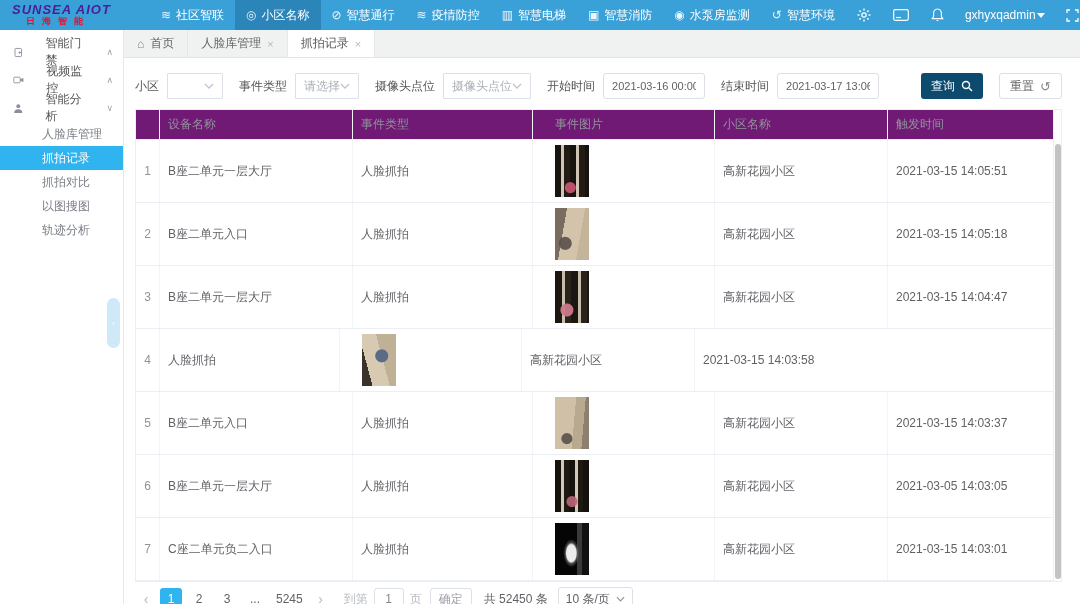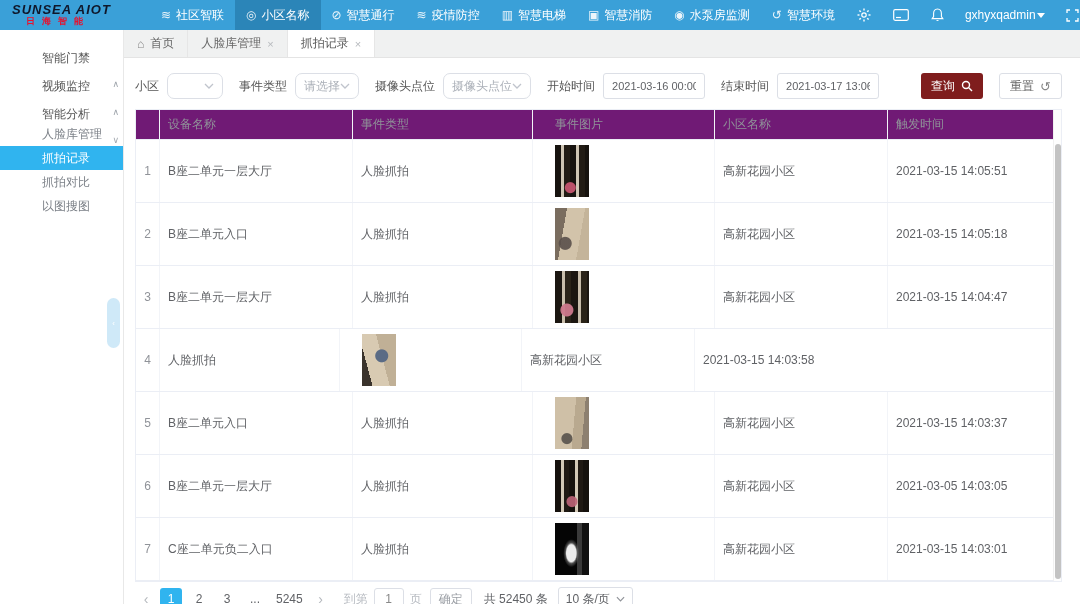--- a/index.html
+++ b/index.html
@@ -2,35 +2,35 @@
 <html><head>
 <meta charset="utf-8">
 <style>
   * { box-sizing: border-box; margin: 0; padding: 0; }
   html,body { width:1080px; height:604px; overflow:hidden; }
   body { font-family:"Liberation Sans", sans-serif; background:#fff; font-size:12px; color:#606266; }
 
   
   .topbar { height:30px; background:#3aa0d8; display:flex; align-items:center; color:#fff; position:relative; overflow:hidden; }
   .logo { width:150px; padding-left:12px; line-height:1.1; flex:none; }
-  .logo-l1 { color:#0f172a; font-weight:bold; font-style:italic; font-size:13px; letter-spacing:1px; white-space:nowrap; }
+  .logo-l1 { color:#4c1d95; font-weight:bold; font-style:italic; font-size:13px; letter-spacing:1px; white-space:nowrap; }
   .logo-l2 { color:#e8112d; font-weight:bold; font-size:9px; letter-spacing:7px; padding-left:14px; white-space:nowrap; }
   .topnav { display:flex; margin-left:auto; height:100%; }
   .topnav-item { display:flex; align-items:center; gap:5px; padding:0 11px; cursor:pointer; white-space:nowrap; font-size:12px; }
   .topnav-item.active { background:#2b85b8; }
   .topnav-item .glyph { font-size:12px; opacity:.9; }
   .top-icons { display:flex; align-items:center; gap:0; height:100%; }
   .icon-btn { padding:0 11px; height:100%; display:flex; align-items:center; cursor:pointer; }
   .user-box { display:flex; align-items:center; gap:1px; padding:0 10px; cursor:pointer; white-space:nowrap; }
   .caret-down { width:0; height:0; border-left:4px solid transparent; border-right:4px solid transparent; border-top:5px solid #fff; display:inline-block; }
 
   
   .layout { display:flex; height:574px; }
   .sidebar { width:124px; flex:none; background:#fff; border-right:1px solid #e8e8e8; position:relative; padding-top:8px; }
-  .side-group { height:28px; display:flex; align-items:center; gap:12px; padding:0 4px 0 13px; color:#555; cursor:pointer;flex-direction:column; }
+  .side-group { height:28px; display:flex; align-items:center; gap:22px; padding:0 10px 0 13px; color:#555; cursor:pointer; }
   .side-group .chev { margin-left:auto; color:#a0a6ad; font-size:9px; }
   .side-sub { height:24px; line-height:24px; padding-left:42px; color:#7a7f86; cursor:pointer; white-space:nowrap; }
   .side-sub.active { background:#30b4ef; color:#fff; }
   .collapse-handle { position:absolute; right:3px; top:268px; width:13px; height:50px; background:#cfe9f8; border-radius:8px; cursor:pointer; display:flex; align-items:center; justify-content:center; color:#fff; font-size:8px; }
 
   .main { flex:1; display:flex; flex-direction:column; min-width:0; background:#fff; }
 
   
   .tabbar { height:28px; flex:none; background:#f0f1f1; border-bottom:1px solid #e4e4e4; display:flex; align-items:stretch; }
   .tab { display:flex; align-items:center; gap:6px; padding:0 13px; color:#666; border-right:1px solid #e6e6e6; cursor:pointer; white-space:nowrap; }
@@ -38,26 +38,26 @@
   .tab .home-icon { display:none; font-size:12px; color:#888; }
   .tab.has-home .home-icon { display:inline; }
   .tab .close-icon { display:none; color:#b6b9bd; font-size:11px; }
   .tab.closable .close-icon { display:inline; }
 
   
   .content { flex:1; padding:0 18px 0 11px; position:relative; min-width:0; }
 
   .filters { display:flex; align-items:center; margin-top:14px; height:28px; color:#555; white-space:nowrap; }
   .f-label { margin-right:8px; }
-  .sel { height:26px; border:1px solid #dcdfe6; border-radius:7px; background:#fff; display:flex; align-items:center; justify-content:space-between; padding:0 8px; cursor:pointer; margin-right:16px; }
+  .sel { height:26px; border:1px solid #dcdfe6; border-radius:1px; background:#fff; display:flex; align-items:center; justify-content:space-between; padding:0 8px; cursor:pointer; margin-right:16px; }
   .sel .sel-text { color:#abb0b8; }
   .sel.w1 { width:107px; } .sel.w2 { width:96px; } .sel.w3 { width:131px; }
   .inp { height:26px; border:1px solid #dcdfe6; border-radius:3px; padding:0 8px; font-size:11px; color:#606266; width:102px; margin-right:16px; font-family:"Liberation Sans",sans-serif; }
   .btn { height:26px; border-radius:3px; display:inline-flex; align-items:center; gap:6px; padding:0 10px; cursor:pointer; font-size:12px; border:none; font-family:"Liberation Sans",sans-serif; }
-  .btn-primary { background:#7f1d1d; color:#fff; margin-left:26px; }
+  .btn-primary { background:#0c4a6e; color:#fff; margin-left:26px; }
   .btn-plain { background:#fff; border:1px solid #dcdfe6; color:#666; margin-left:16px; }
 
   
   .table-wrap { margin-top:9px; border:1px solid #ebeef5; height:473px; position:relative; overflow:hidden; }
   .t-row { display:flex; border-bottom:1px solid #ebeef5; align-items:center; }
   .t-head { height:30px; background:#701a75; color:#909399; }
   .t-body-row { height:63px; }
   .t-cell { padding:0 8px; overflow:hidden; white-space:nowrap; border-right:1px solid #f2f4f8; height:100%; display:flex; align-items:center; }
   .t-cell:last-child { border-right:none; }
   .c0 { width:24px; flex:none; justify-content:center; padding:0; color:#909399; }
@@ -227,20 +227,23 @@
       </div>
 
       <div class="side-sub">
         <span>抓拍对比</span>
       </div>
 
       <div class="side-sub">
         <span>以图搜图</span>
       </div>
 
+      <div class="side-sub">
+        <span>轨迹分析</span>
+      </div>
 
     <div class="collapse-handle">
       <span>‹</span>
     </div>
   </div>
 
   <div class="main">
 
     <div class="tabbar">
 

